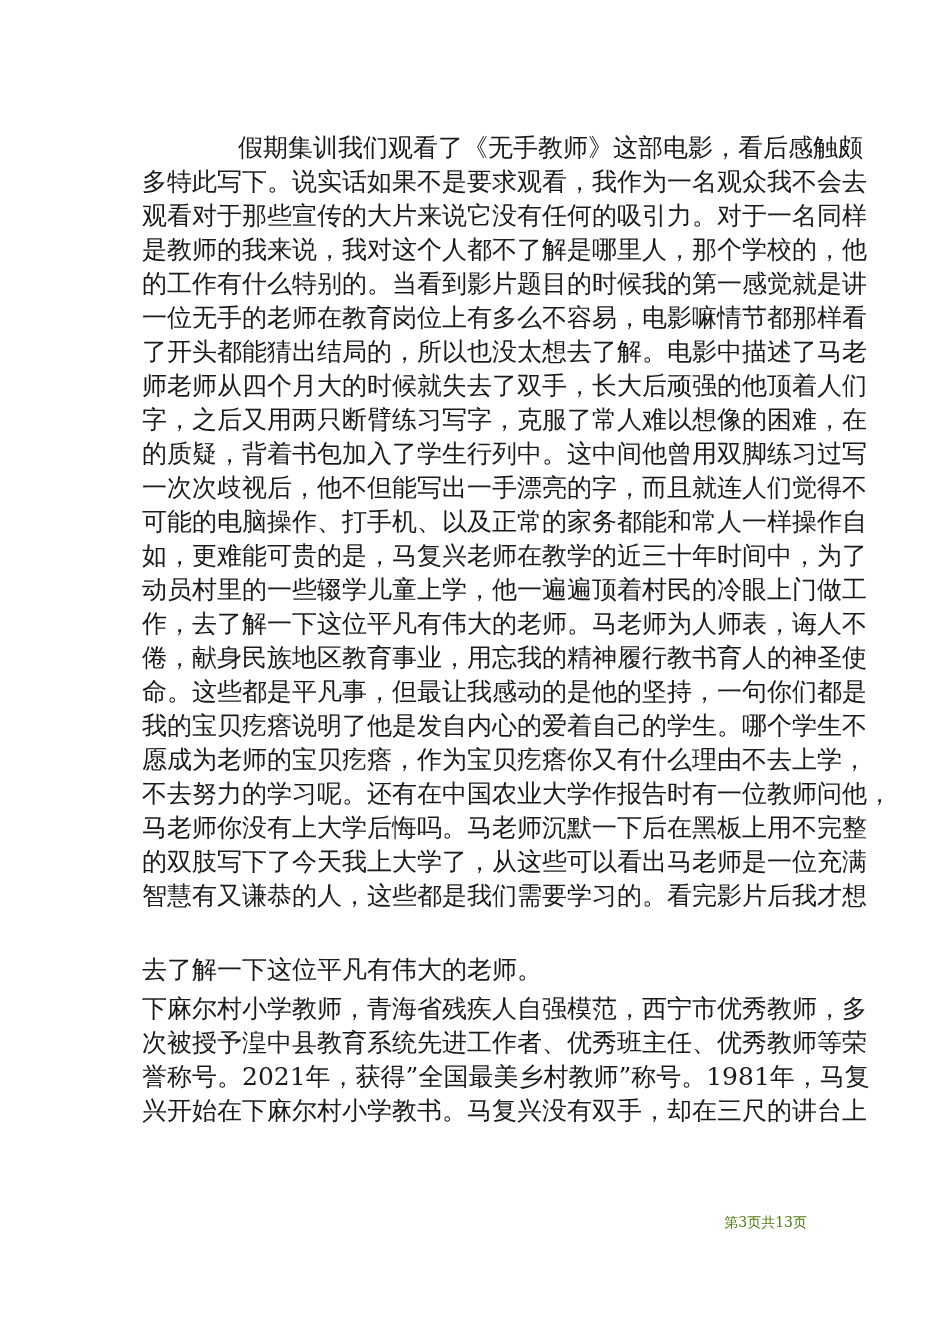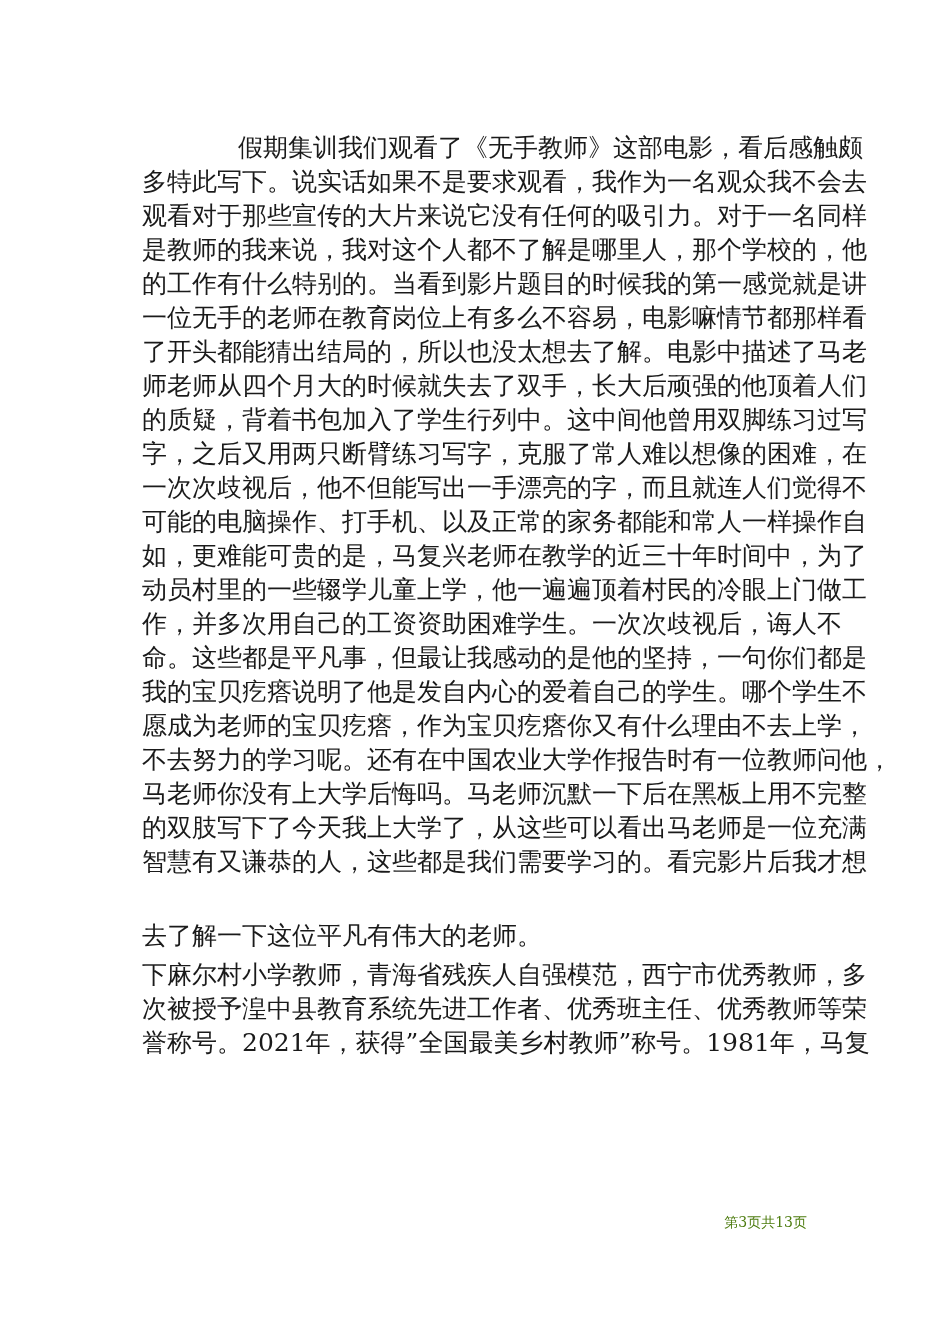--- a/index.html
+++ b/index.html
@@ -34,37 +34,39 @@
   <div class="content">
     <div>
       <div class="line indent">假期集训我们观看了《无手教师》这部电影，看后感触颇</div>
       <div class="line">多特此写下。说实话如果不是要求观看，我作为一名观众我不会去</div>
       <div class="line">观看对于那些宣传的大片来说它没有任何的吸引力。对于一名同样</div>
       <div class="line">是教师的我来说，我对这个人都不了解是哪里人，那个学校的，他</div>
       <div class="line">的工作有什么特别的。当看到影片题目的时候我的第一感觉就是讲</div>
       <div class="line">一位无手的老师在教育岗位上有多么不容易，电影嘛情节都那样看</div>
       <div class="line">了开头都能猜出结局的，所以也没太想去了解。电影中描述了马老</div>
       <div class="line">师老师从四个月大的时候就失去了双手，长大后顽强的他顶着人们</div>
+      <div class="line">字，之后又用两只断臂练习写字，克服了常人难以想像的困难，在</div>
       <div class="line">的质疑，背着书包加入了学生行列中。这中间他曾用双脚练习过写</div>
-      <div class="line">字，之后又用两只断臂练习写字，克服了常人难以想像的困难，在</div>
       <div class="line">一次次歧视后，他不但能写出一手漂亮的字，而且就连人们觉得不</div>
       <div class="line">可能的电脑操作、打手机、以及正常的家务都能和常人一样操作自</div>
       <div class="line">如，更难能可贵的是，马复兴老师在教学的近三十年时间中，为了</div>
       <div class="line">动员村里的一些辍学儿童上学，他一遍遍顶着村民的冷眼上门做工</div>
-      <div class="line">作，并多次用自己的工资资助困难学生。一次次歧视后，诲人不</div>
+      <div class="line">作，去了解一下这位平凡有伟大的老师。马老师为人师表，诲人不</div>
+      <div class="line">倦，献身民族地区教育事业，用忘我的精神履行教书育人的神圣使</div>
       <div class="line">命。这些都是平凡事，但最让我感动的是他的坚持，一句你们都是</div>
       <div class="line">我的宝贝疙瘩说明了他是发自内心的爱着自己的学生。哪个学生不</div>
       <div class="line">愿成为老师的宝贝疙瘩，作为宝贝疙瘩你又有什么理由不去上学，</div>
       <div class="line">不去努力的学习呢。还有在中国农业大学作报告时有一位教师问他，</div>
       <div class="line">马老师你没有上大学后悔吗。马老师沉默一下后在黑板上用不完整</div>
       <div class="line">的双肢写下了今天我上大学了，从这些可以看出马老师是一位充满</div>
       <div class="line">智慧有又谦恭的人，这些都是我们需要学习的。看完影片后我才想</div>
       <div class="line last">去了解一下这位平凡有伟大的老师。</div>
     </div>
     <div class="para-gap"></div>
     <div>
       <div class="line">下麻尔村小学教师，青海省残疾人自强模范，西宁市优秀教师，多</div>
       <div class="line">次被授予湟中县教育系统先进工作者、优秀班主任、优秀教师等荣</div>
       <div class="line">誉称号。2021年，获得”全国最美乡村教师”称号。1981年，马复</div>
+      <div class="line">兴开始在下麻尔村小学教书。马复兴没有双手，却在三尺的讲台上</div>
     </div>
   </div>
   <div class="footer">第3页共13页</div>
 </div>
 
 </body></html>

